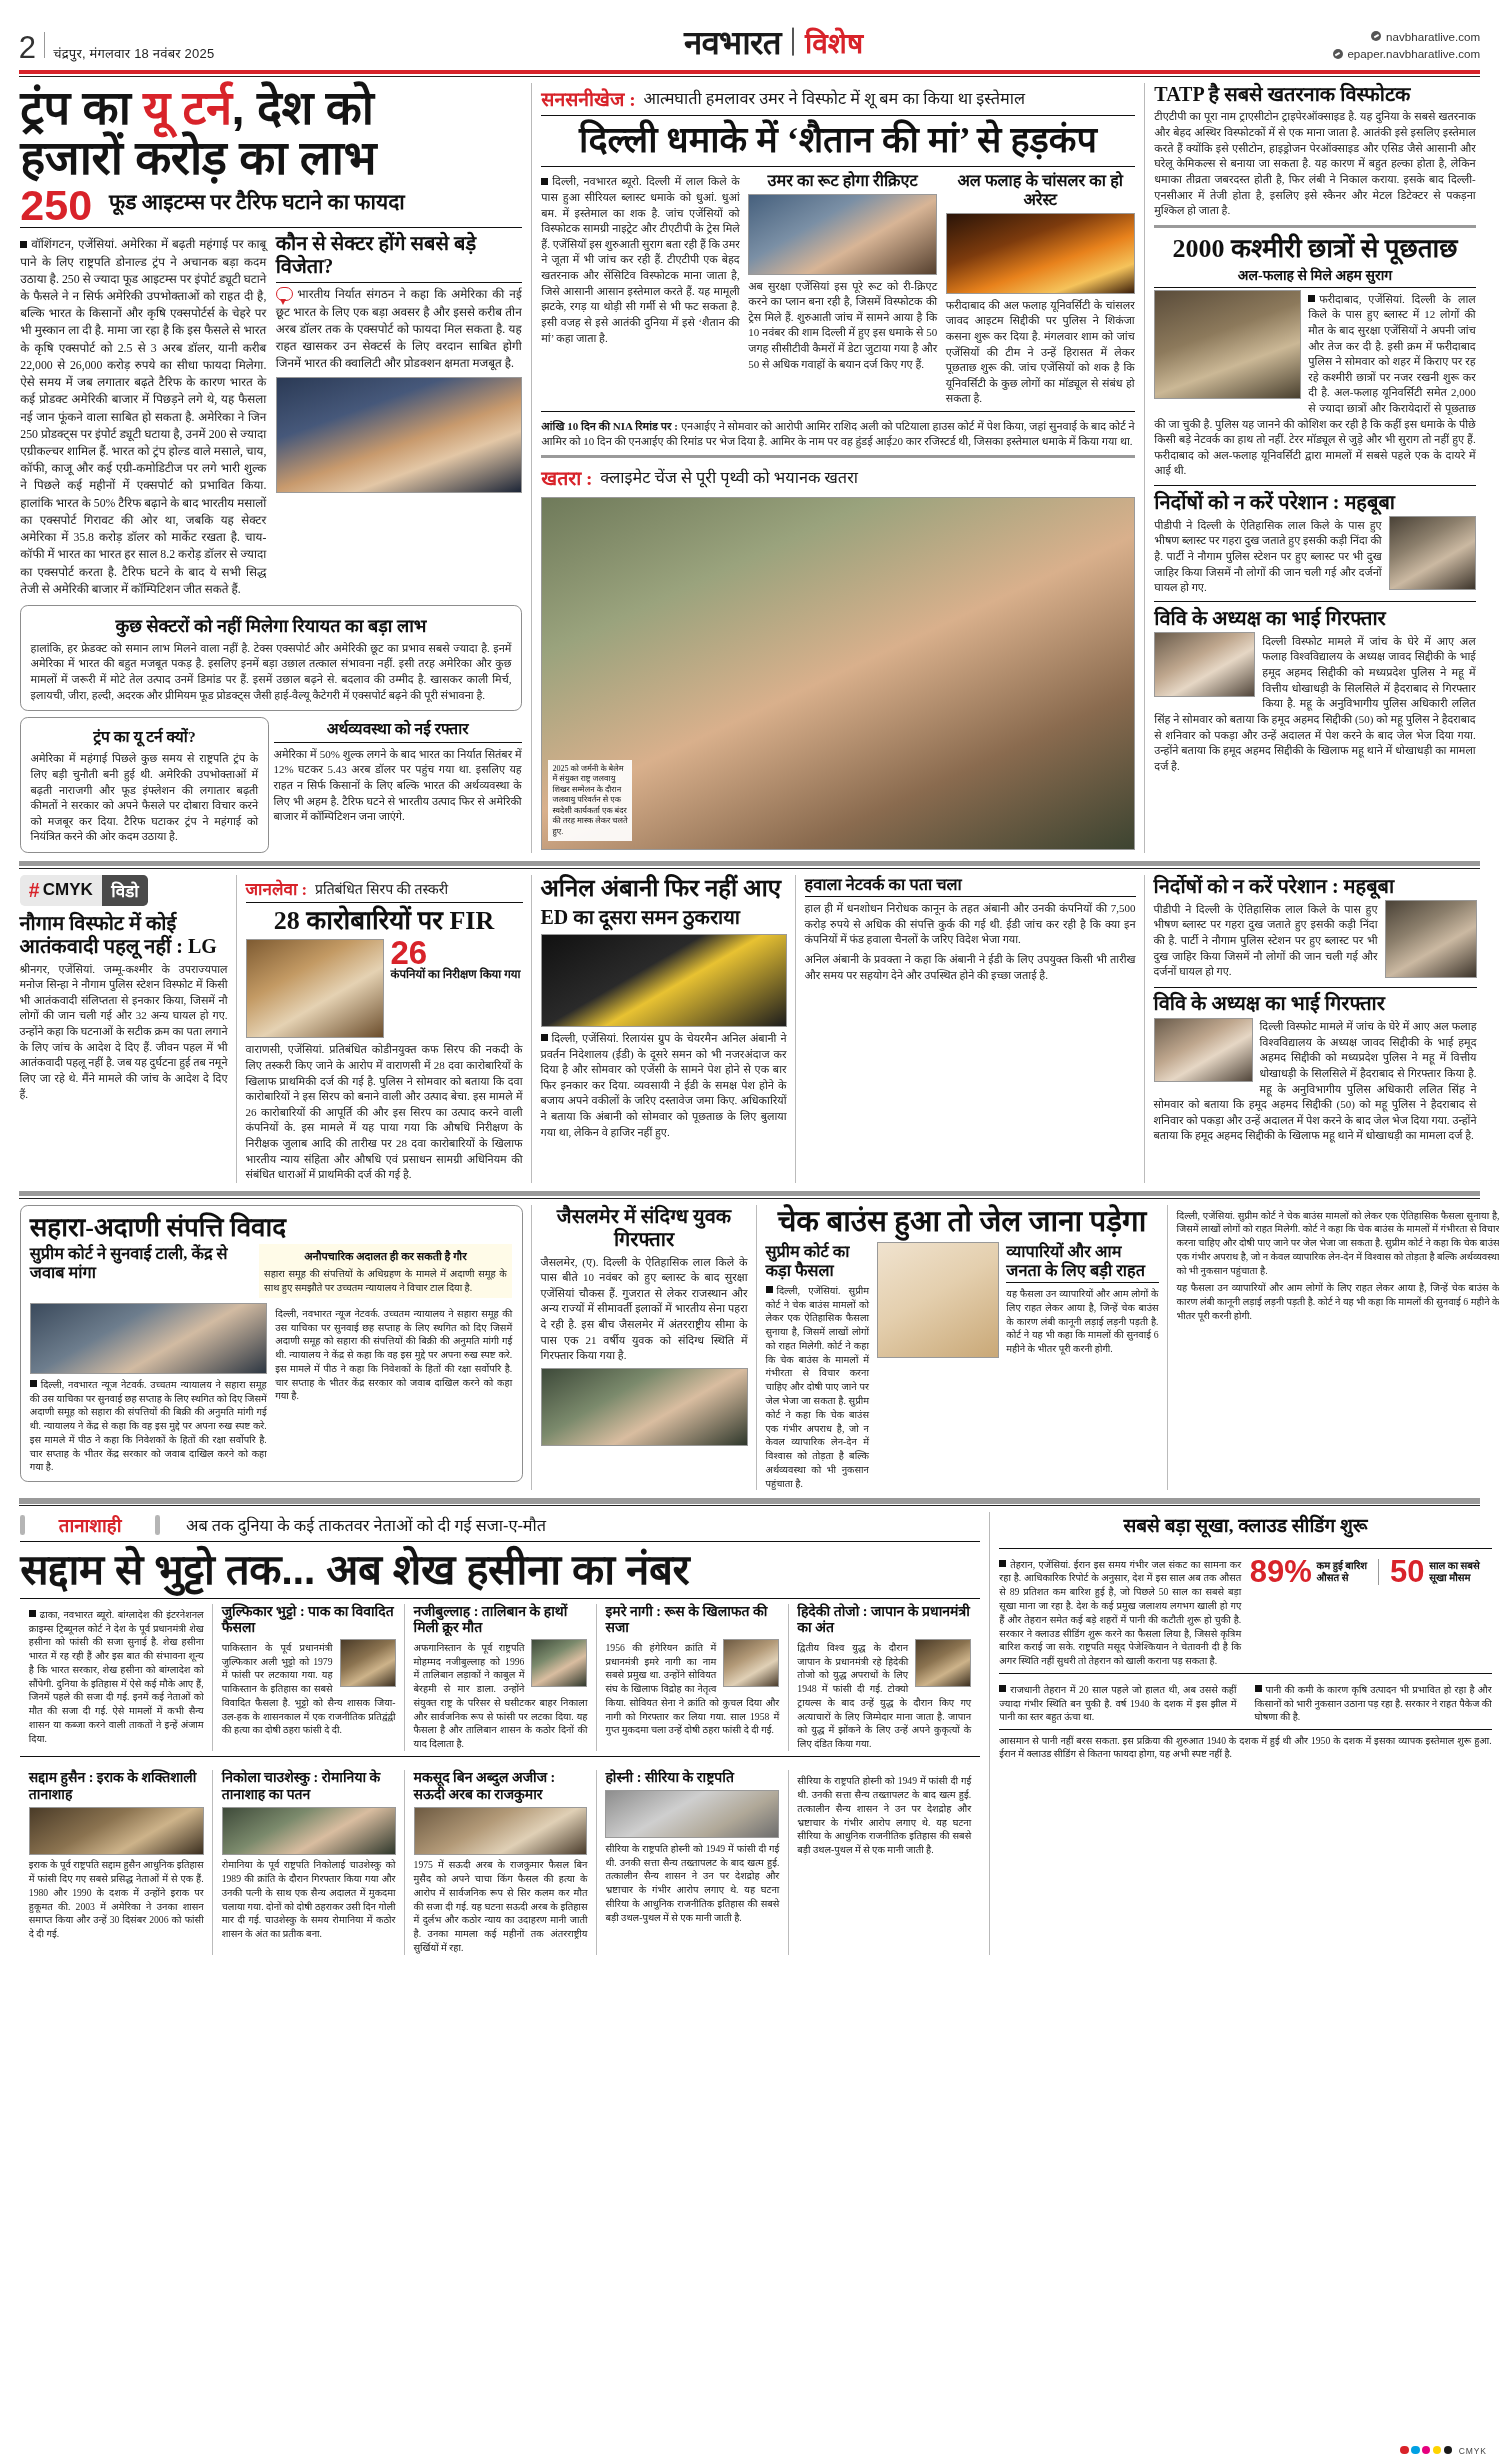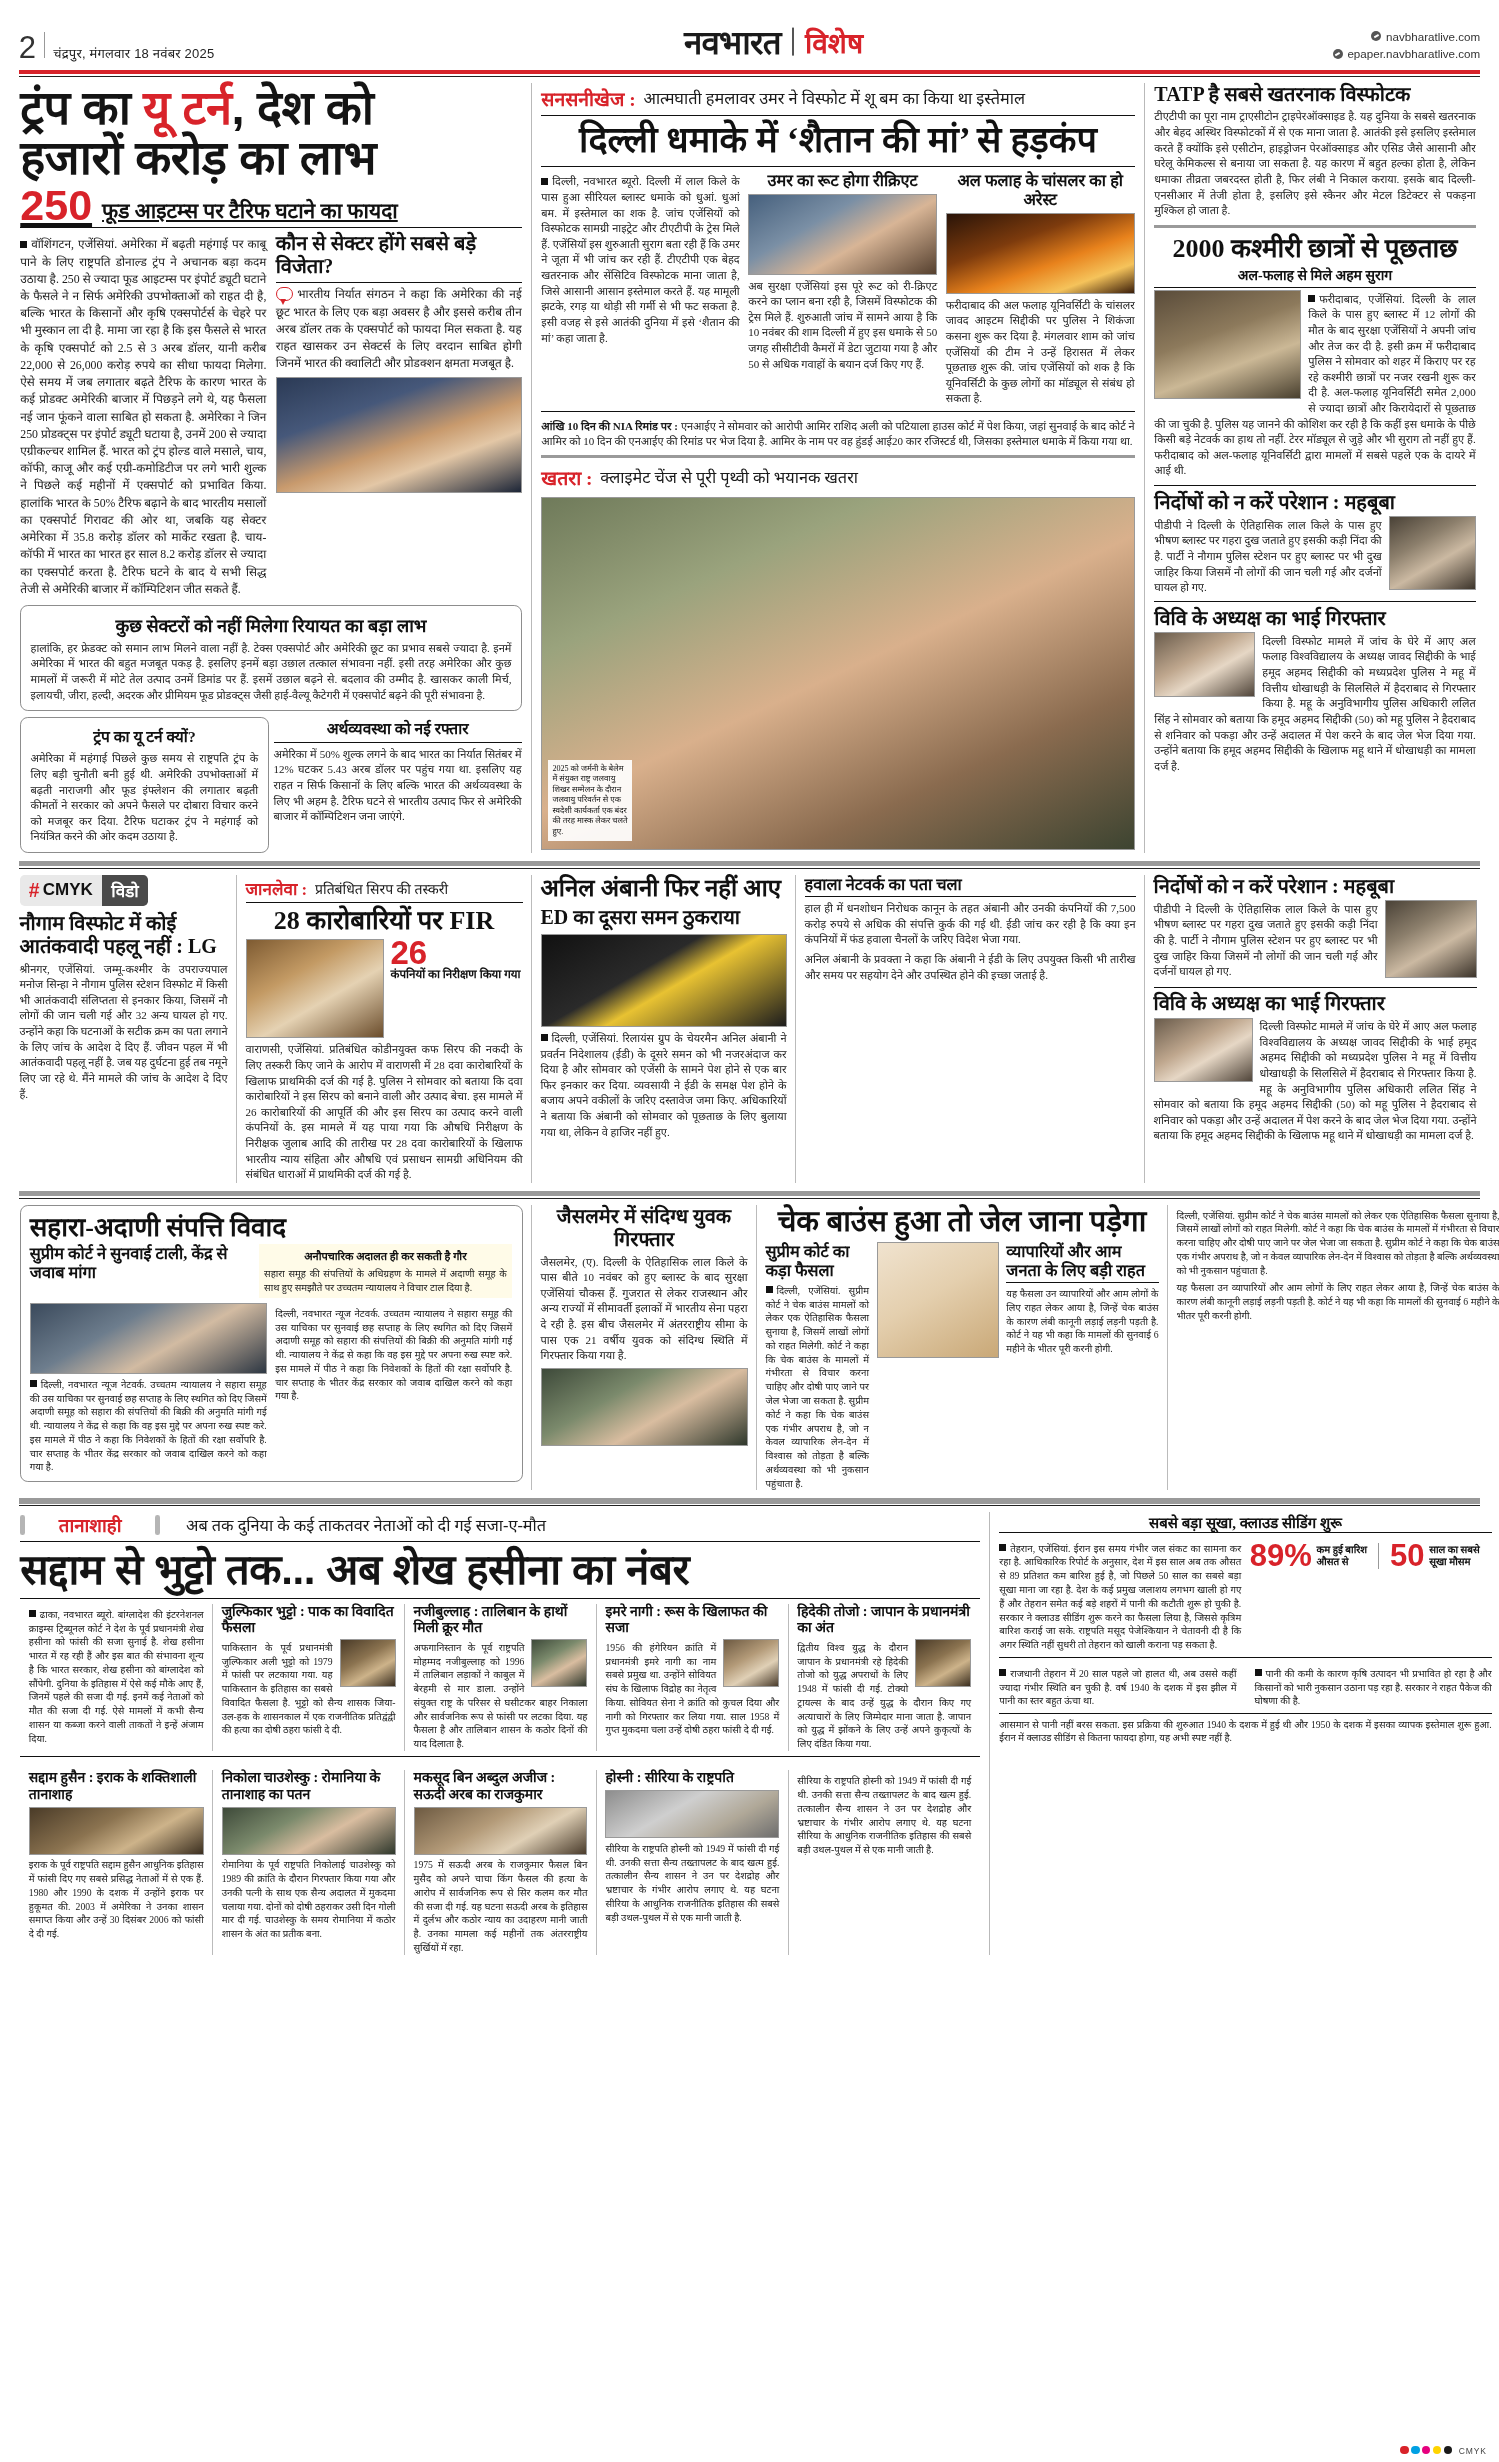--- a/index.html
+++ b/index.html
@@ -158,21 +158,21 @@
   <div class="rule-thick"></div>
   <div class="rule-thin"></div>
 
   <div class="top-grid">
 
     <div class="col">
       <h1 class="head-xl">
         <span>ट्रंप का </span><span class="red">यू टर्न</span><span>, देश को</span><br>
         <span>हजारों करोड़ का लाभ</span>
       </h1>
-      <div style="display:flex;align-items:flex-end;gap:10px;margin-top:3.1px;border-bottom:0.8px solid #111;padding-bottom:3.1px;text-decoration:underline;">
+      <div style="display:flex;align-items:flex-start;gap:17px;margin-top:3.1px;border-bottom:0.8px solid #111;padding-bottom:3.1px;">
         <span class="bigfig">250</span>
         <span style="font-size:21px;font-weight:700;">फूड आइटम्स पर टैरिफ घटाने का फायदा</span>
       </div>
 
       <div style="display:grid;grid-template-columns:1fr 1fr;gap:9.3px;margin-top:4.7px;">
         <div>
           <p class="body"><span class="dateline-box"></span><span>वॉशिंगटन, एजेंसियां. अमेरिका में बढ़ती महंगाई पर काबू पाने के लिए राष्ट्रपति डोनाल्ड ट्रंप ने अचानक बड़ा कदम उठाया है. 250 से ज्यादा फूड आइटम्स पर इंपोर्ट ड्यूटी घटाने के फैसले ने न सिर्फ अमेरिकी उपभोक्ताओं को राहत दी है, बल्कि भारत के किसानों और कृषि एक्सपोर्टर्स के चेहरे पर भी मुस्कान ला दी है. मामा जा रहा है कि इस फैसले से भारत के कृषि एक्सपोर्ट को 2.5 से 3 अरब डॉलर, यानी करीब 22,000 से 26,000 करोड़ रुपये का सीधा फायदा मिलेगा. ऐसे समय में जब लगातार बढ़ते टैरिफ के कारण भारत के कई प्रोडक्ट अमेरिकी बाजार में पिछड़ने लगे थे, यह फैसला नई जान फूंकने वाला साबित हो सकता है. अमेरिका ने जिन 250 प्रोडक्ट्स पर इंपोर्ट ड्यूटी घटाया है, उनमें 200 से ज्यादा एग्रीकल्चर शामिल हैं. भारत को ट्रंप होल्ड वाले मसाले, चाय, कॉफी, काजू और कई एग्री-कमोडिटीज पर लगे भारी शुल्क ने पिछले कई महीनों में एक्सपोर्ट को प्रभावित किया. हालांकि भारत के 50% टैरिफ बढ़ाने के बाद भारतीय मसालों का एक्सपोर्ट गिरावट की ओर था, जबकि यह सेक्टर अमेरिका में 35.8 करोड़ डॉलर को मार्केट रखता है. चाय-कॉफी में भारत का भारत हर साल 8.2 करोड़ डॉलर से ज्यादा का एक्सपोर्ट करता है. टैरिफ घटने के बाद ये सभी सिद्ध तेजी से अमेरिकी बाजार में कॉम्पिटिशन जीत सकते हैं.</span></p>
         </div>
         <div>
           <h3 class="head-sm" style="border-bottom:0.8px solid #111;padding-bottom:3.1px;">कौन से सेक्टर होंगे सबसे बड़े विजेता?</h3>
@@ -448,21 +448,21 @@
           <div class="photo ph-sc" style="height:48px;margin:3.1px 0;"></div>
           <p class="body sm" style="font-size:9.7px;">सीरिया के राष्ट्रपति होस्नी को 1949 में फांसी दी गई थी. उनकी सत्ता सैन्य तख्तापलट के बाद खत्म हुई. तत्कालीन सैन्य शासन ने उन पर देशद्रोह और भ्रष्टाचार के गंभीर आरोप लगाए थे. यह घटना सीरिया के आधुनिक राजनीतिक इतिहास की सबसे बड़ी उथल-पुथल में से एक मानी जाती है.</p>
         </div>
         <div class="cell">
           <p class="body sm" style="font-size:9.7px;">सीरिया के राष्ट्रपति होस्नी को 1949 में फांसी दी गई थी. उनकी सत्ता सैन्य तख्तापलट के बाद खत्म हुई. तत्कालीन सैन्य शासन ने उन पर देशद्रोह और भ्रष्टाचार के गंभीर आरोप लगाए थे. यह घटना सीरिया के आधुनिक राजनीतिक इतिहास की सबसे बड़ी उथल-पुथल में से एक मानी जाती है.</p>
         </div>
       </div>
     </div>
 
     <div class="col vsep">
-      <div class="center" style="font-size:15px;font-weight:700;border-bottom:0.8px solid #111;padding-bottom:0;">सबसे बड़ा सूखा,  क्लाउड सीडिंग शुरू</div>
+      <div class="center" style="font-size:19px;font-weight:700;border-bottom:0.8px solid #111;padding-bottom:10px;">सबसे बड़ा सूखा,  क्लाउड सीडिंग शुरू</div>
 
       <div style="display:grid;grid-template-columns:1fr 1fr;gap:8.5px;margin-top:4.7px;">
         <div>
           <p class="body sm" style="font-size:9.7px;"><span class="dateline-box"></span><span>तेहरान, एजेंसियां. ईरान इस समय गंभीर जल संकट का सामना कर रहा है. आधिकारिक रिपोर्ट के अनुसार, देश में इस साल अब तक औसत से 89 प्रतिशत कम बारिश हुई है, जो पिछले 50 साल का सबसे बड़ा सूखा माना जा रहा है. देश के कई प्रमुख जलाशय लगभग खाली हो गए हैं और तेहरान समेत कई बड़े शहरों में पानी की कटौती शुरू हो चुकी है. सरकार ने क्लाउड सीडिंग शुरू करने का फैसला लिया है, जिससे कृत्रिम बारिश कराई जा सके. राष्ट्रपति मसूद पेजेश्कियान ने चेतावनी दी है कि अगर स्थिति नहीं सुधरी तो तेहरान को खाली कराना पड़ सकता है.</span></p>
         </div>
         <div>
           <div class="stat-row">
             <div class="stat">
               <span class="bigfig-sm" style="font-size:31px;">89%</span>
               <span class="lbl">

